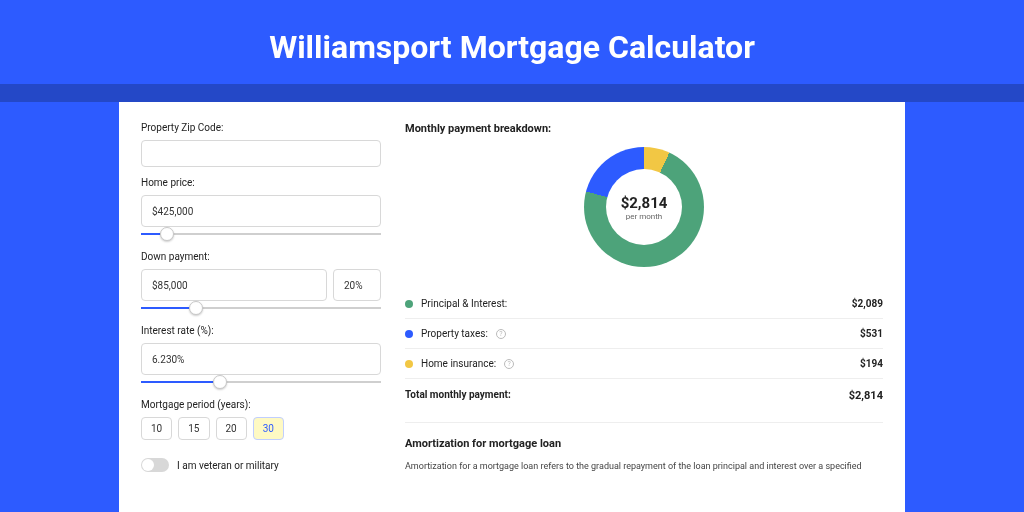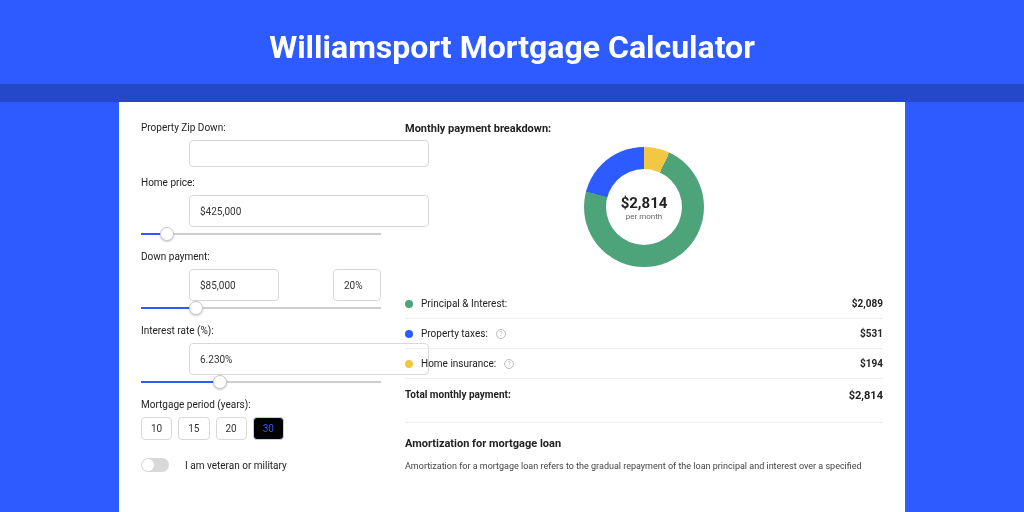--- a/index.html
+++ b/index.html
@@ -3,34 +3,34 @@
 <meta charset="utf-8">
 <style>
 * { margin:0; padding:0; box-sizing:border-box; font-family:-apple-system,BlinkMacSystemFont,"Segoe UI",Roboto,sans-serif; }
 body { width:1024px; height:512px; background:#2d5bff; overflow:hidden; position:relative; }
 .title { color:#fff; font-size:32px; font-weight:700; text-align:center; padding:28px 0 18px;border-radius:9px; }
 .band { height:18px; background:#2448c7; }
 .card { background:#fff; margin:0 auto; width:786px; height:420px; display:flex; padding:20px 22px 0; gap:24px; overflow:hidden; }
 .left { width:240px; flex-shrink:0; }
 .right { flex:1; }
 .lbl { font-size:10px; color:#222; margin-bottom:7px; display:block; }
-.inp { width:100%; border:1px solid #d8d8d8; border-radius:4px; padding:8px 10px; font-size:10px; color:#333; height:32px;margin-left:48px; }
+.inp { width:100%; border:1px solid #d8d8d8; border-radius:4px; padding:8px 10px; font-size:10px; color:#333; height:32px; }
 .inp-tall { height:27px; }
 .row { margin-bottom:10px; }
 .slider { position:relative; height:14px; }
 .slider-track { height:2px; background:#cfcfcf; position:absolute; top:6px; left:0; right:0; }
 .slider-fill { height:2px; background:#2d5bff; position:absolute; top:6px; left:0; }
 .slider-thumb { width:14px; height:14px; background:#fff; border:1px solid #c8c8c8; border-radius:50%; position:absolute; top:0; box-shadow:0 1px 2px rgba(0,0,0,.2); }
 .dp-row { display:flex; gap:6px; }
 .dp-row .inp:first-child { flex:1; }
 .dp-row .inp:last-child { width:48px; }
 .period-row { display:flex; gap:6px; }
 .period-btn { border:1px solid #d8d8d8; background:#fff; border-radius:4px; font-size:10px; padding:5px 9px; cursor:pointer; color:#333; }
-.period-btn.active { background:#000000; color:#2d5bff; border-color:#c0ceff; }
-.toggle-row { display:flex; align-items:center; gap:16px; margin-top:18px; }
+.period-btn.active { background:#fef9c3; color:#2d5bff; border-color:#c0ceff; }
+.toggle-row { display:flex; align-items:center; gap:8px; margin-top:18px; }
 .toggle { width:28px; height:14px; background:#d8d8d8; border-radius:8px; position:relative; cursor:pointer; }
 .toggle-knob { width:12px; height:12px; background:#fff; border-radius:50%; position:absolute; top:1px; left:1px; }
 .toggle-lbl { font-size:10px; color:#222; }
 .sec-title { font-size:11px; font-weight:700; color:#222; margin-bottom:12px; }
 .donut-wrap { display:flex; justify-content:center; margin:4px 0 22px; position:relative; }
 .donut { width:120px; height:120px; border-radius:50%; background:conic-gradient(#f2c744 0deg 25deg,#4da37a 25deg 285deg,#2d5bff 285deg 360deg); position:relative; }
 .donut-hole { position:absolute; top:22px; left:22px; width:76px; height:76px; background:#fff; border-radius:50%; display:flex; flex-direction:column; align-items:center; justify-content:center; }
 .donut-val { font-size:15px; font-weight:700; color:#222; }
 .donut-sub { font-size:8px; color:#666; }
 .legend { }
@@ -51,21 +51,21 @@
 .amort-text { font-size:9px; color:#444; line-height:1.4; }
 </style>
 </head>
 <body>
 
 <div class="title">Williamsport Mortgage Calculator</div>
 <div class="band"></div>
 <div class="card">
   <div class="left">
     <div class="row">
-      <label class="lbl">Property Zip Down:</label>
+      <label class="lbl">Property Zip Code:</label>
       <input class="inp inp-tall" value="" style="">
     </div>
     <div class="row">
       <label class="lbl">Home price:</label>
       <input class="inp" value="$425,000" style="">
       <div class="slider">
         <div class="slider-track"></div>
           <div class="slider-fill" style="width:8%"></div>
           <div class="slider-thumb" style="left:8%"></div>
       </div>

